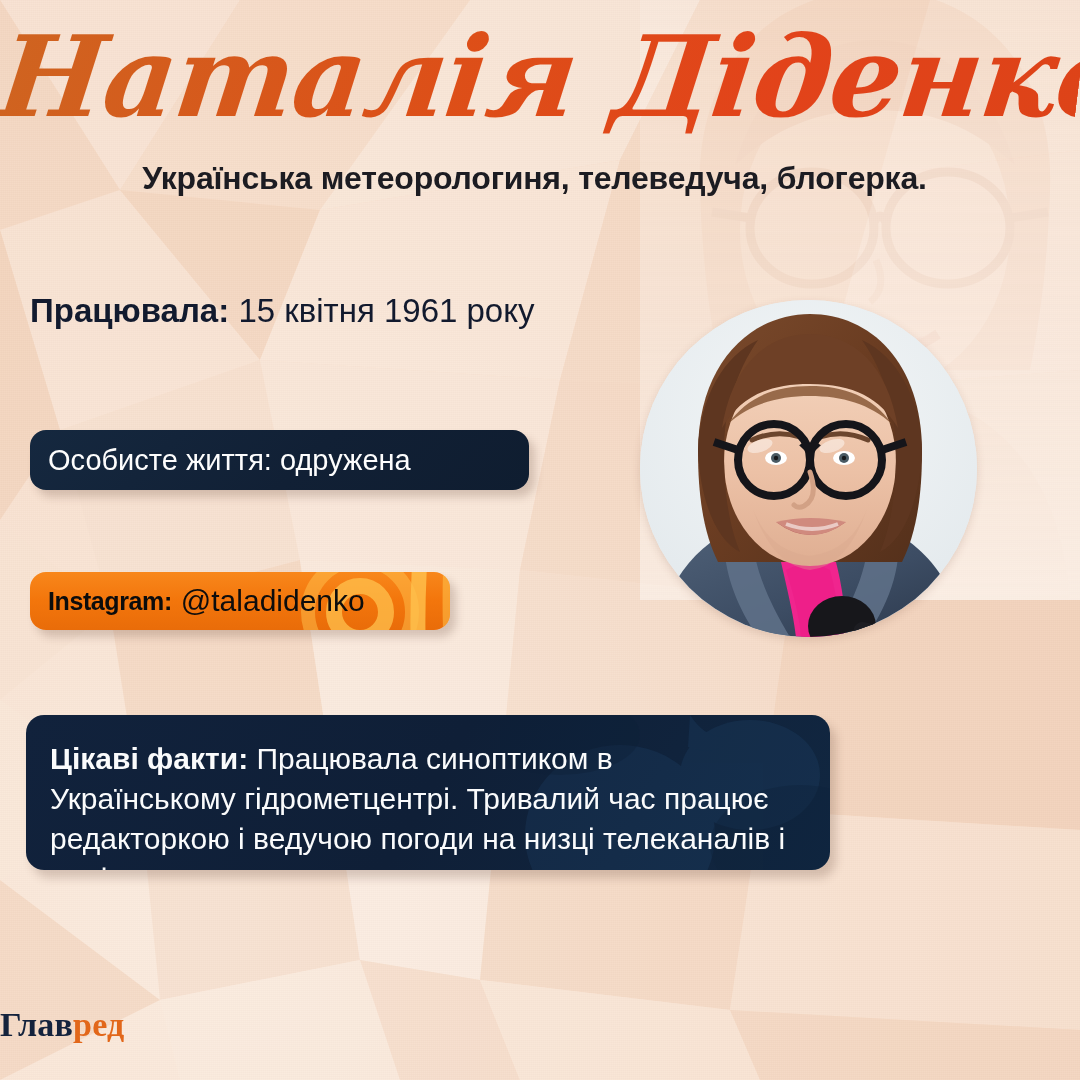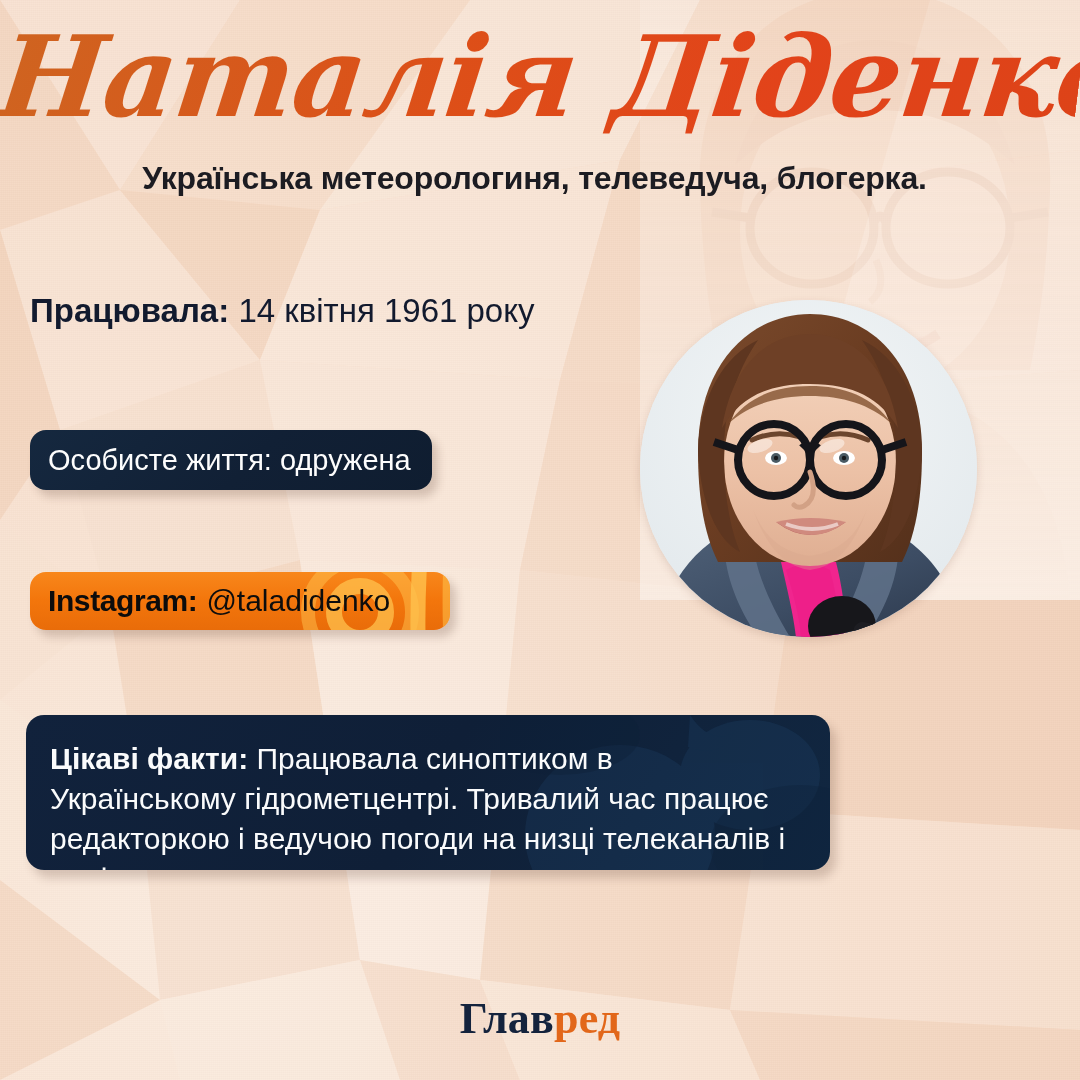--- a/index.html
+++ b/index.html
@@ -95,21 +95,21 @@
     position: absolute;
     border-radius: 16px;
     display: flex;
     align-items: center;
     box-shadow: 6px 7px 9px rgba(90, 60, 45, .22);
     overflow: hidden;
   }
   .pill-personal {
     left: 30px;
     top: 430px;
-    width: 402px;
+    width: 499px;
     height: 60px;
     background: linear-gradient(135deg, #15283f 0%, #112035 55%, #0f1d30 100%);
     padding: 0 18px;
     box-sizing: border-box;
   }
   .pill-personal .txt {
     color: #fdfdfd;
     font-size: 29px;
     font-weight: 400;
     white-space: nowrap;
@@ -125,21 +125,21 @@
   }
   .ig-deco {
     position: absolute;
     right: -30px; top: -52px;
     width: 190px; height: 160px;
     pointer-events: none;
   }
   .pill-instagram .ig-label {
     position: relative; z-index: 2;
     color: #0c0c0c;
-    font-size: 30px;
+    font-size: 25px;
     font-weight: 800;
     letter-spacing: -.4px;
   }
   .pill-instagram .ig-handle {
     position: relative; z-index: 2;
     color: #0d0d0d;
     font-size: 30px;
     font-weight: 400;
     margin-left: 9px;
     text-align: right;
@@ -188,23 +188,23 @@
     background: #e9eef1;
     box-shadow: 0 3px 8px rgba(120, 80, 60, .18);
   }
   .portrait svg { width: 100%; height: 100%; display: block; }
 
   
   .logo {
     position: absolute;
     left: 0; right: 0;
     bottom: 36px;
-    text-align: center;
+    text-align: left;
     font-family: "Liberation Serif", "DejaVu Serif", serif;
-    font-size: 44px;
+    font-size: 34px;
     font-weight: 700;
     letter-spacing: .2px;
   }
   .logo .glav { color: #14233d; }
   .logo .red  { color: #e2671a; }
 </style>
 </head>
 <body>
 
 <div id="card">
@@ -288,21 +288,21 @@
         <circle cx="120" cy="600" r="48" fill="#dba98d"></circle>
       </g>
       <rect x="0" y="0" width="470" height="640" fill="url(#wmFade)"></rect>
     </svg>
   </div>
 
   <div class="headline">Наталія Діденко</div>
   <div class="subtitle">Українська метеорологиня, телеведуча, блогерка.</div>
 
   <div class="born-line">
-    <b>Працювала:</b><span> 14 квітня 1961 року</span>
+    <b>Працювала:</b><span> 15 квітня 1961 року</span>
   </div>
 
   <div class="portrait">
     <svg viewBox="0 0 337 337" preserveAspectRatio="xMidYMid slice">
       <defs>
         <linearGradient id="hairG" x1="0" y1="0" x2="1" y2="1">
           <stop offset="0%" stop-color="#7a4a2c"></stop>
           <stop offset="45%" stop-color="#6b3d22"></stop>
           <stop offset="100%" stop-color="#54301b"></stop>
         </linearGradient>

